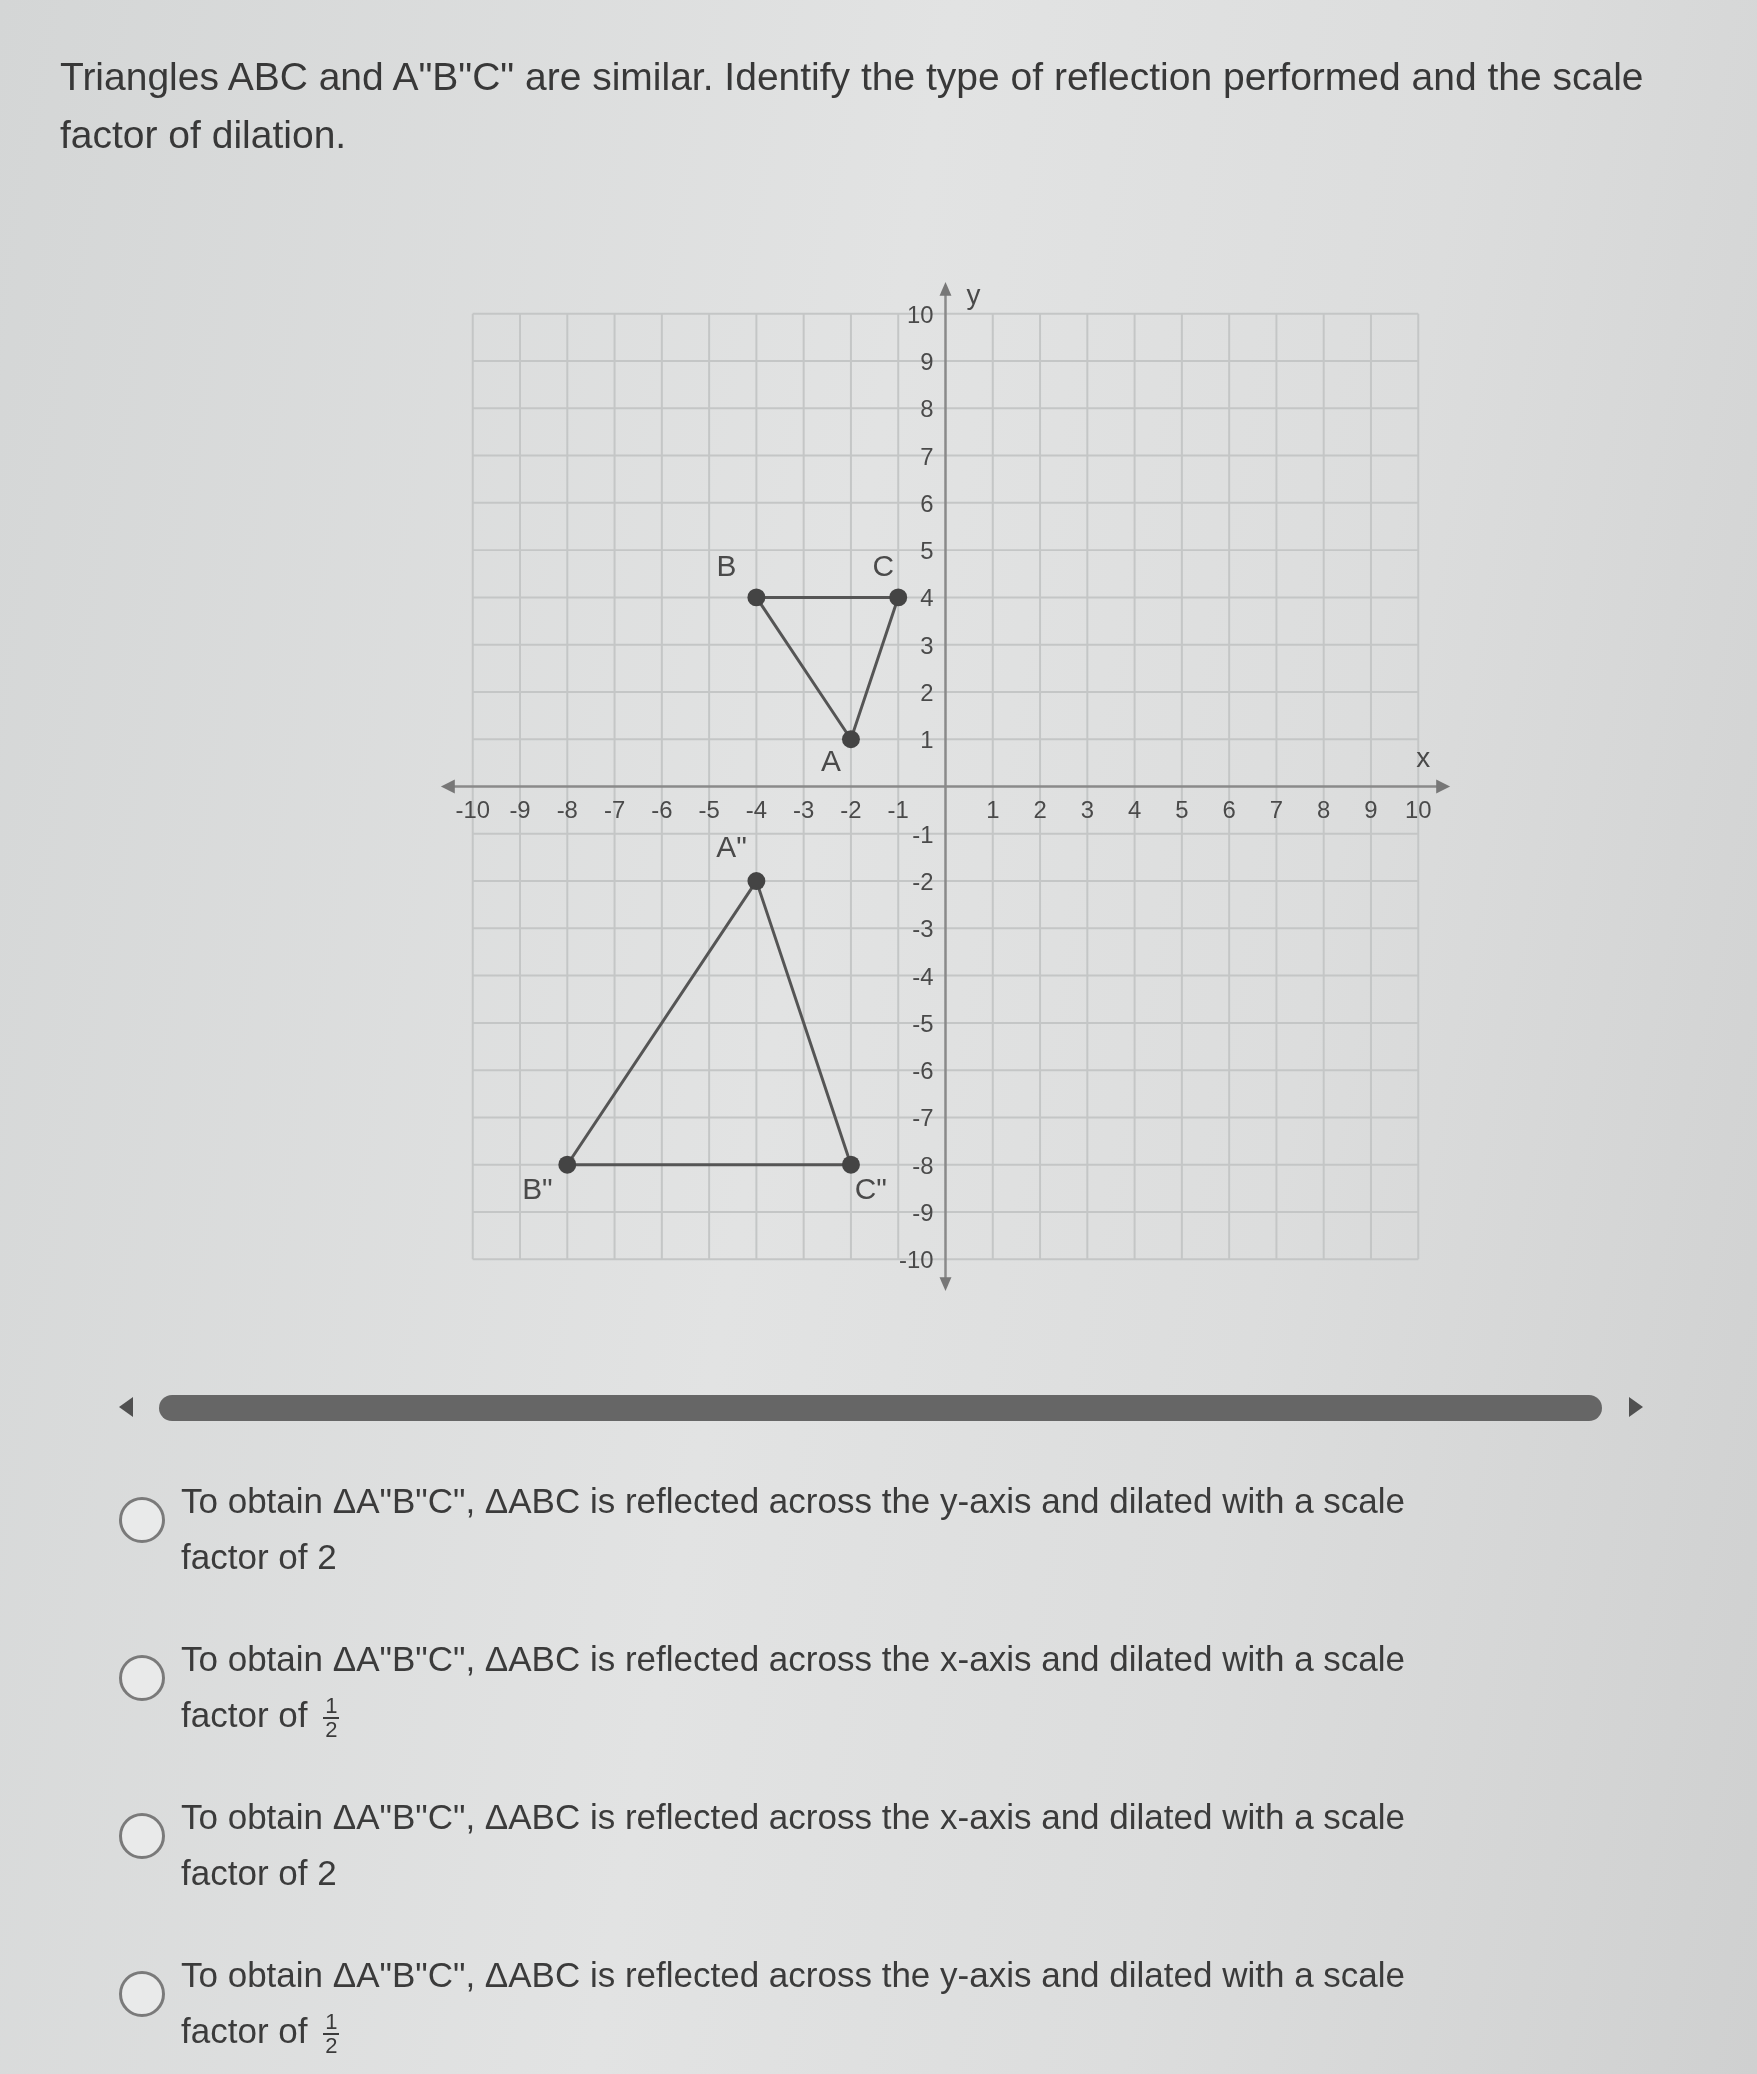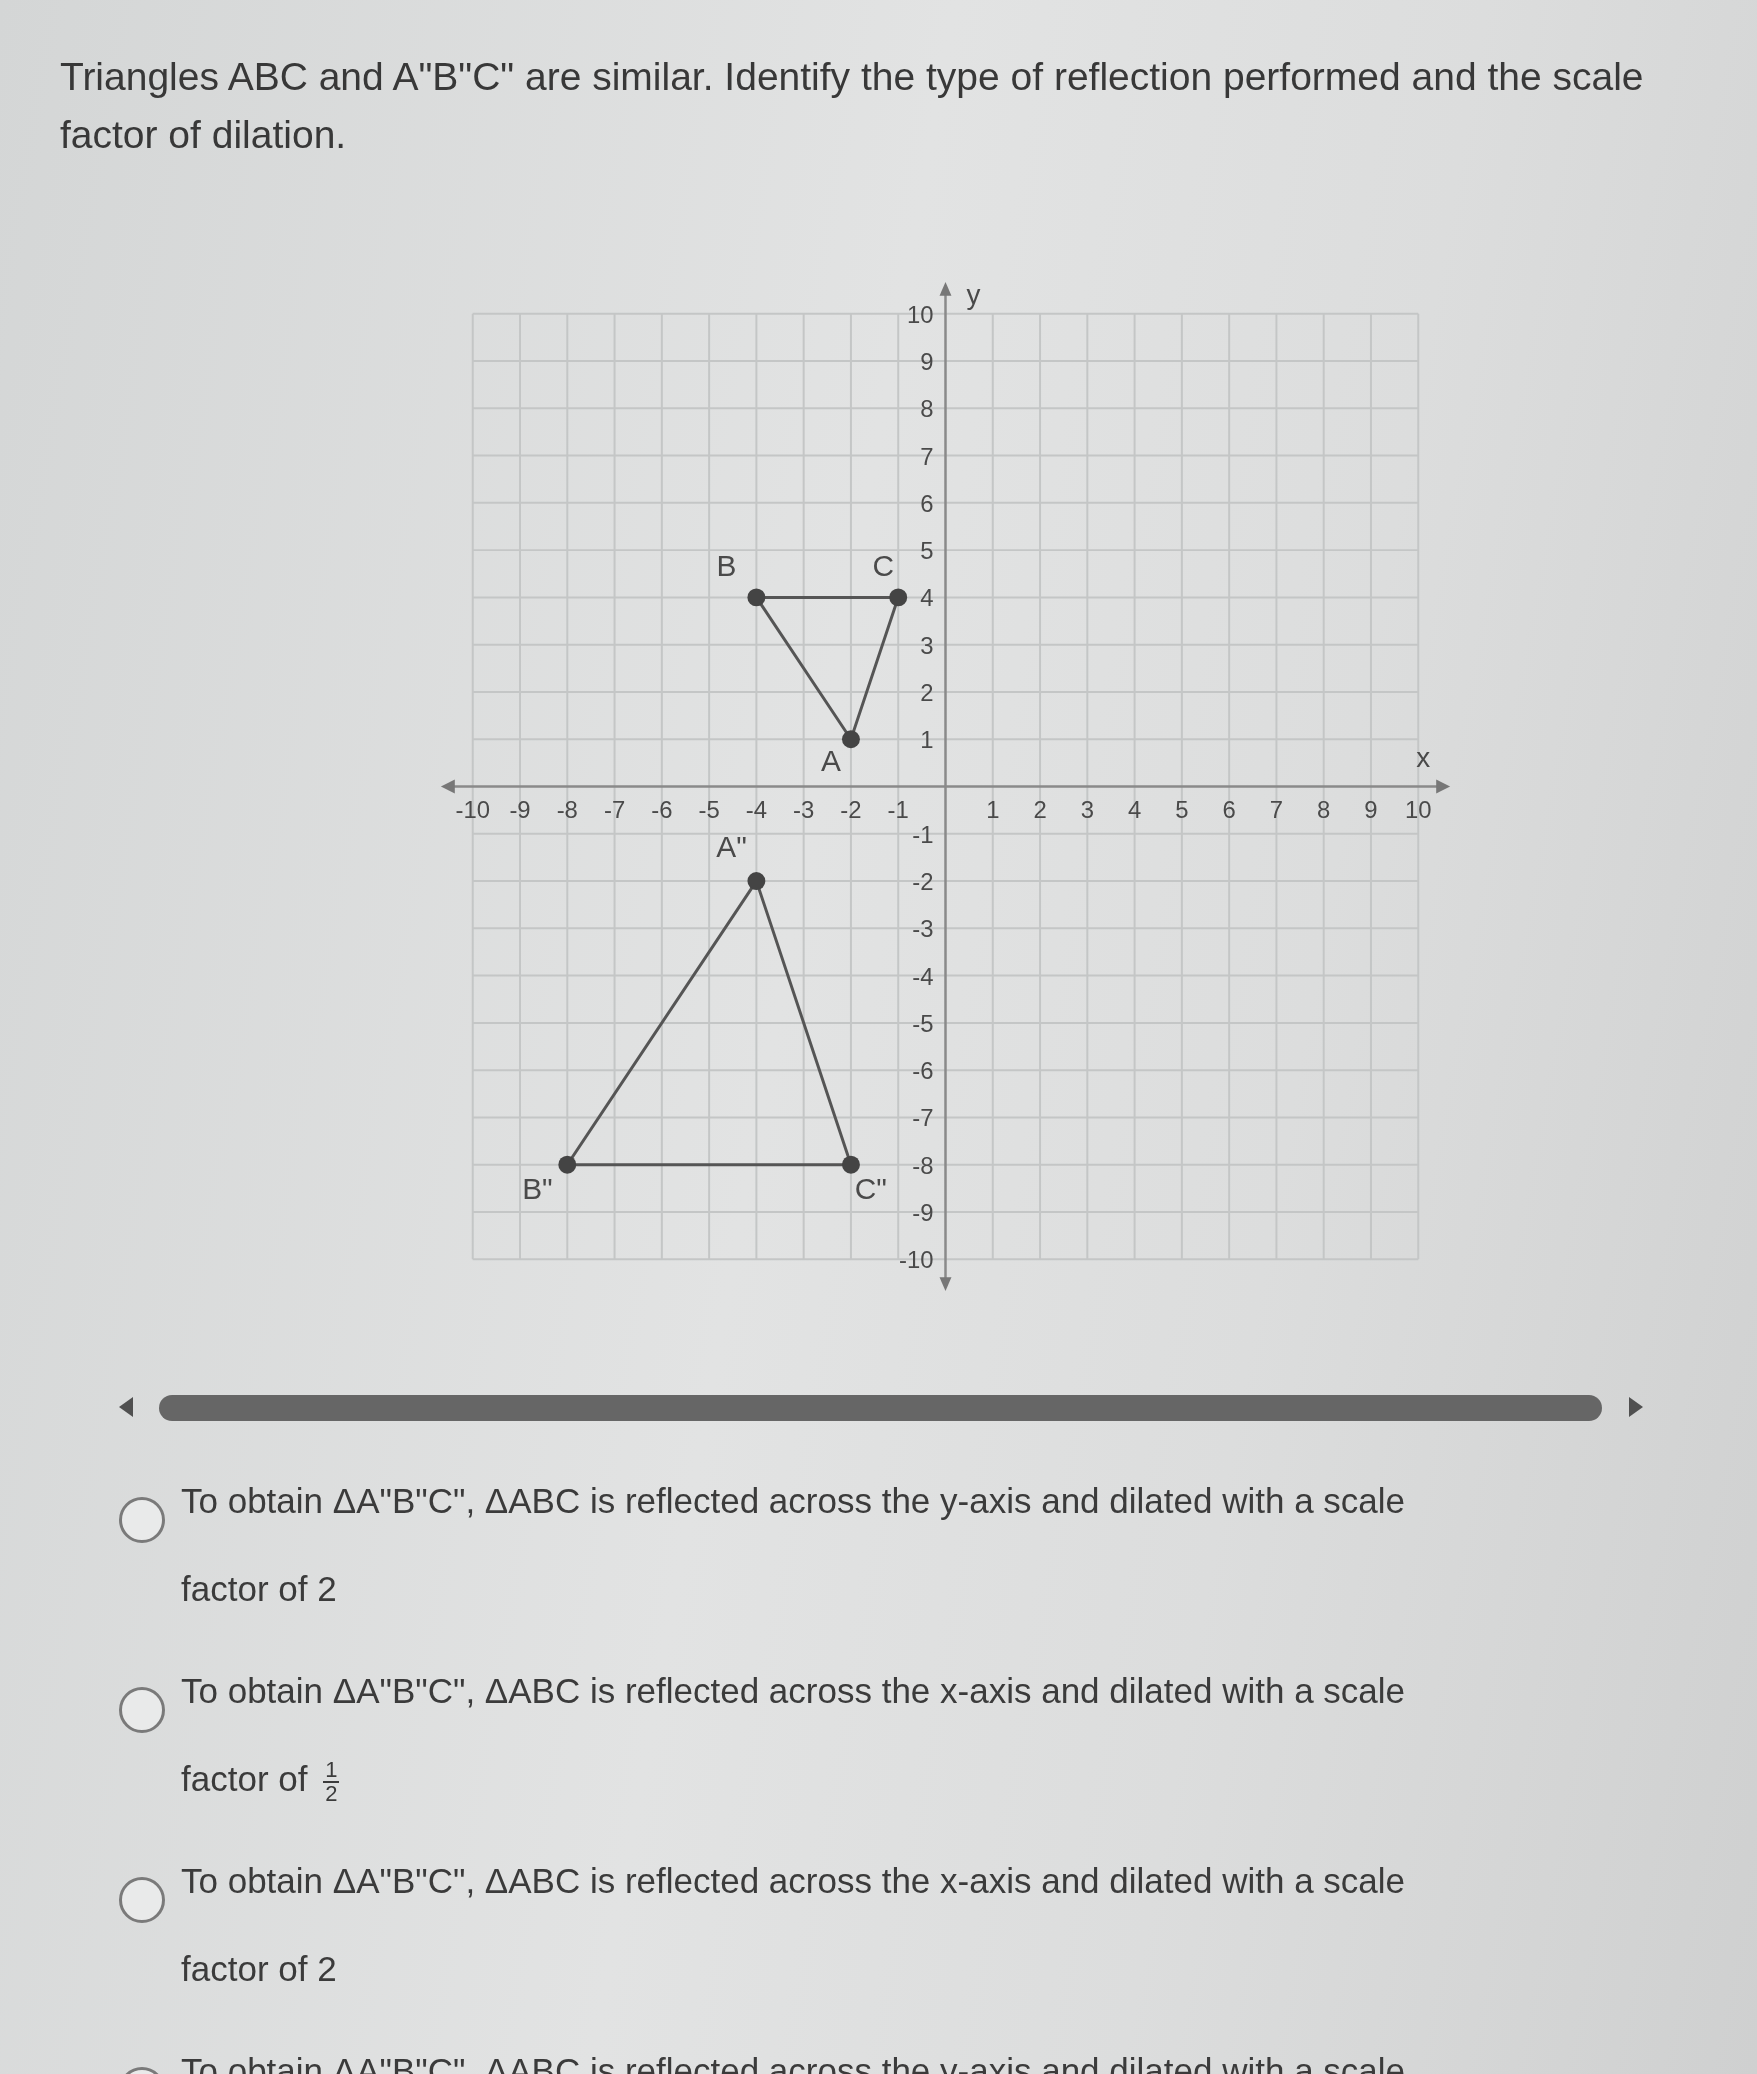--- a/index.html
+++ b/index.html
@@ -34,21 +34,21 @@
     border-left: 14px solid #505050;
   }
   .options { position: absolute; left: 119px; top: 1473px; width: 1552px; }
   .option { position: relative; display: flex; align-items: flex-start; margin-bottom: 46px; }
   .radio {
     flex: 0 0 auto; width: 46px; height: 46px; border-radius: 50%;
     border: 3px solid #7a7a7a; background: #e9eaea; margin-top: 24px; margin-right: 16px;
     box-sizing: border-box; cursor: pointer;
   }
   .opt-text { font-size: 35px; line-height: 56px; color: #3b3b3b; }
-  .opt-text .line2 { display: block; margin-top: 32px; }
+  .opt-text .line2 { display: block; }
   .frac { display: inline-flex; flex-direction: column; align-items: center; vertical-align: middle;
     font-size: 22px; line-height: 22px; margin-left: 6px; }
   .frac .num { border-bottom: 2px solid #3b3b3b; padding: 0 2px; }
 </style>
 </head>
 <body>
 
 <div class="question">Triangles ABC and A"B"C" are similar. Identify the type of reflection performed and the scale factor of dilation.</div>
 
 <div class="graph-wrap">

